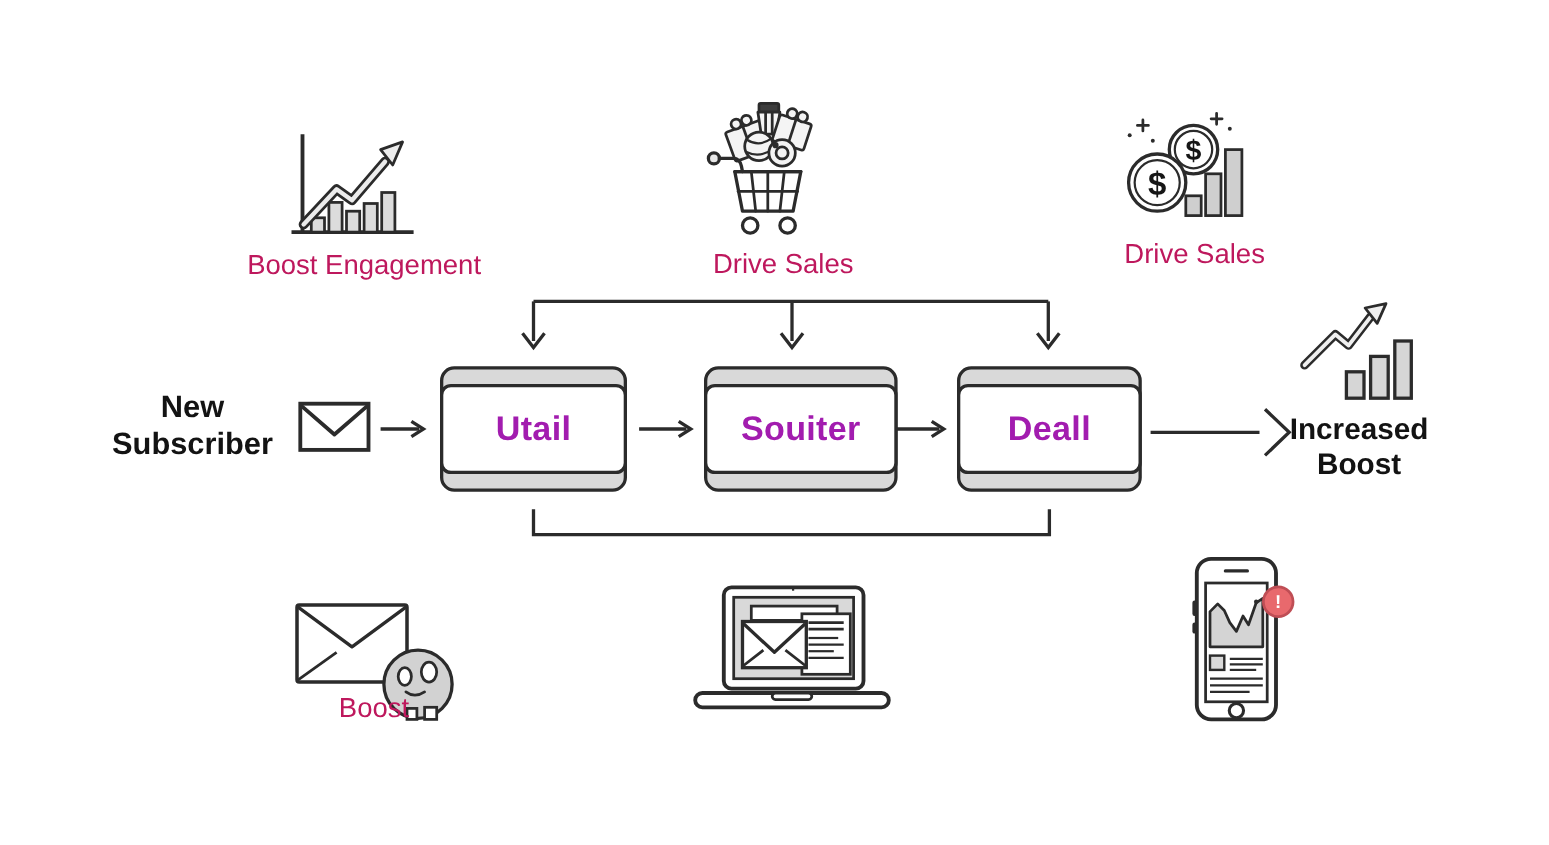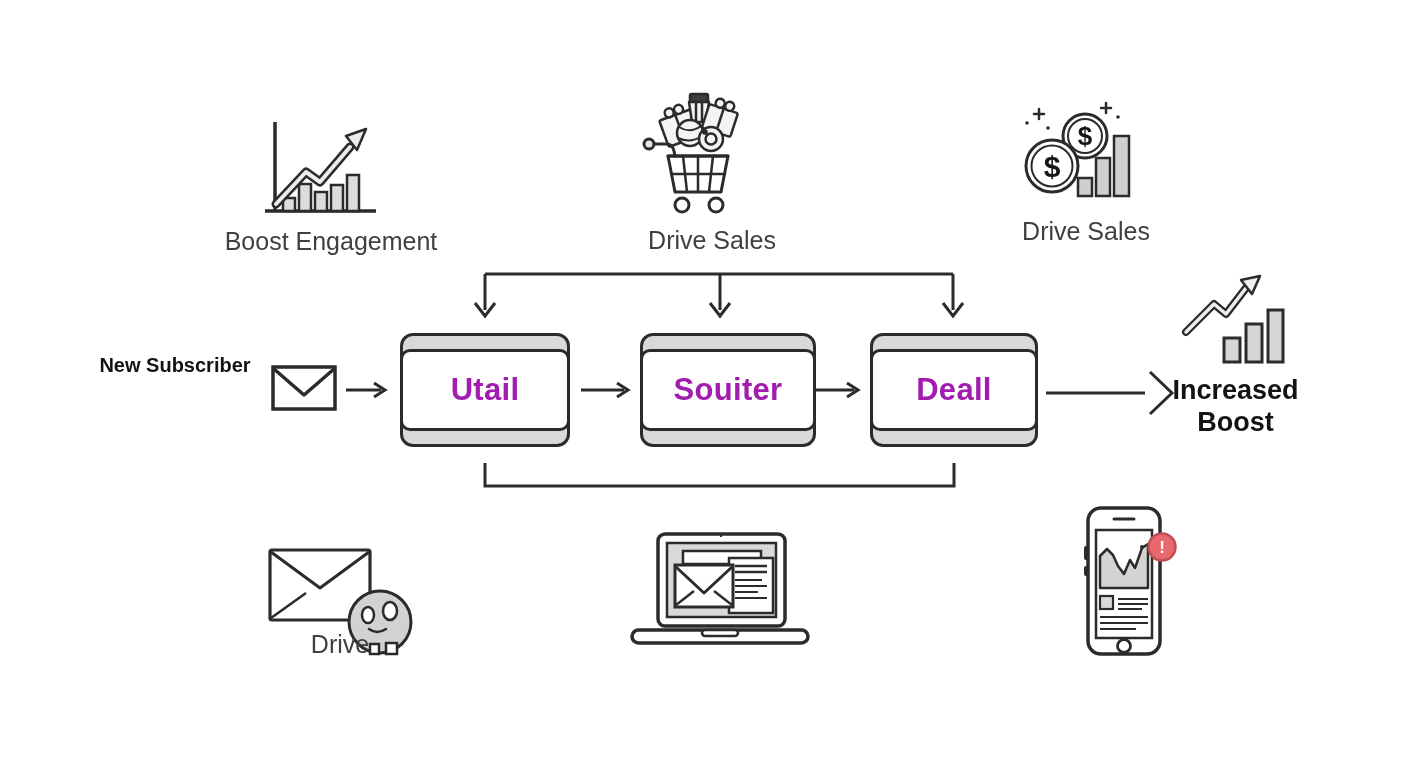--- a/index.html
+++ b/index.html
@@ -2,24 +2,24 @@
 <html><head>
 <meta charset="utf-8">
 <style>
   html,body{margin:0;padding:0;background:#ffffff;}
   #canvas{
     position:relative;width:1408px;height:768px;background:#ffffff;overflow:hidden;
     font-family:"Liberation Sans",sans-serif;color:#141414;
   }
   .abs{position:absolute;}
   .icon-label{
-    position:absolute;text-align:center;font-size:25px;font-weight:500;color:#404040;line-height:1.15;
+    position:absolute;text-align:center;font-size:25px;font-weight:500;color:#be185d;line-height:1.15;
   }
   .big-label{
-    position:absolute;text-align:center;font-size:20px;font-weight:600;color:#131313;line-height:1.2;
+    position:absolute;text-align:center;font-size:28px;font-weight:600;color:#131313;line-height:1.2;
   }
   .flow-box{
     position:absolute;top:333px;height:114px;background:#d9d9d9;
     border:3px solid #2b2b2b;border-radius:13px;box-sizing:border-box;
   }
   .flow-box .inner{
     position:absolute;left:-3px;right:-3px;top:13px;bottom:13px;background:#ffffff;
     border:3px solid #2b2b2b;border-radius:10px;display:flex;align-items:center;justify-content:center;
     font-size:31px;font-weight:600;color:#a21caf;letter-spacing:.3px;
   }
@@ -187,21 +187,21 @@
     <path d="M13,80 L48,55" fill="none" stroke="#2b2b2b" stroke-width="2.5"></path>
     <g>
       <circle cx="122" cy="84" r="31" fill="#d2d2d2" stroke="#2b2b2b" stroke-width="3"></circle>
       <ellipse cx="110" cy="77" rx="6" ry="8" fill="#ffffff" stroke="#2b2b2b" stroke-width="2.5"></ellipse>
       <ellipse cx="132" cy="73" rx="7" ry="9" fill="#ffffff" stroke="#2b2b2b" stroke-width="2.5"></ellipse>
       <path d="M111,91 Q119,97 128,91" fill="none" stroke="#2b2b2b" stroke-width="2.5" stroke-linecap="round"></path>
       <rect x="112" y="106" width="9" height="10" fill="#ffffff" stroke="#2b2b2b" stroke-width="2.5"></rect>
       <rect x="128" y="105" width="11" height="11" fill="#ffffff" stroke="#2b2b2b" stroke-width="2.5"></rect>
     </g>
   </svg>
-  <div class="icon-label" style="left:240px;top:630px;width:200px">Drive</div>
+  <div class="icon-label" style="left:240px;top:630px;width:200px">Boost</div>
 
   <svg class="abs" style="left:626px;top:531px" width="188" height="122" viewBox="0 0 188 122">
     <rect x="32" y="3" width="127" height="92" rx="7" fill="#ffffff" stroke="#2b2b2b" stroke-width="3.5"></rect>
     <line x1="95" y1="2" x2="95" y2="6" stroke="#2b2b2b" stroke-width="2"></line>
     <rect x="41" y="12" width="109" height="74" fill="#d9d9d9" stroke="#2b2b2b" stroke-width="2.5"></rect>
     <rect x="57" y="20" width="78" height="13" fill="#ffffff" stroke="#2b2b2b" stroke-width="2.5"></rect>
     <g>
       <rect x="103" y="27" width="44" height="55" fill="#ffffff" stroke="#2b2b2b" stroke-width="2.5"></rect>
       <g stroke="#2b2b2b" stroke-width="2.5">
         <line x1="109" y1="35" x2="141" y2="35"></line>

